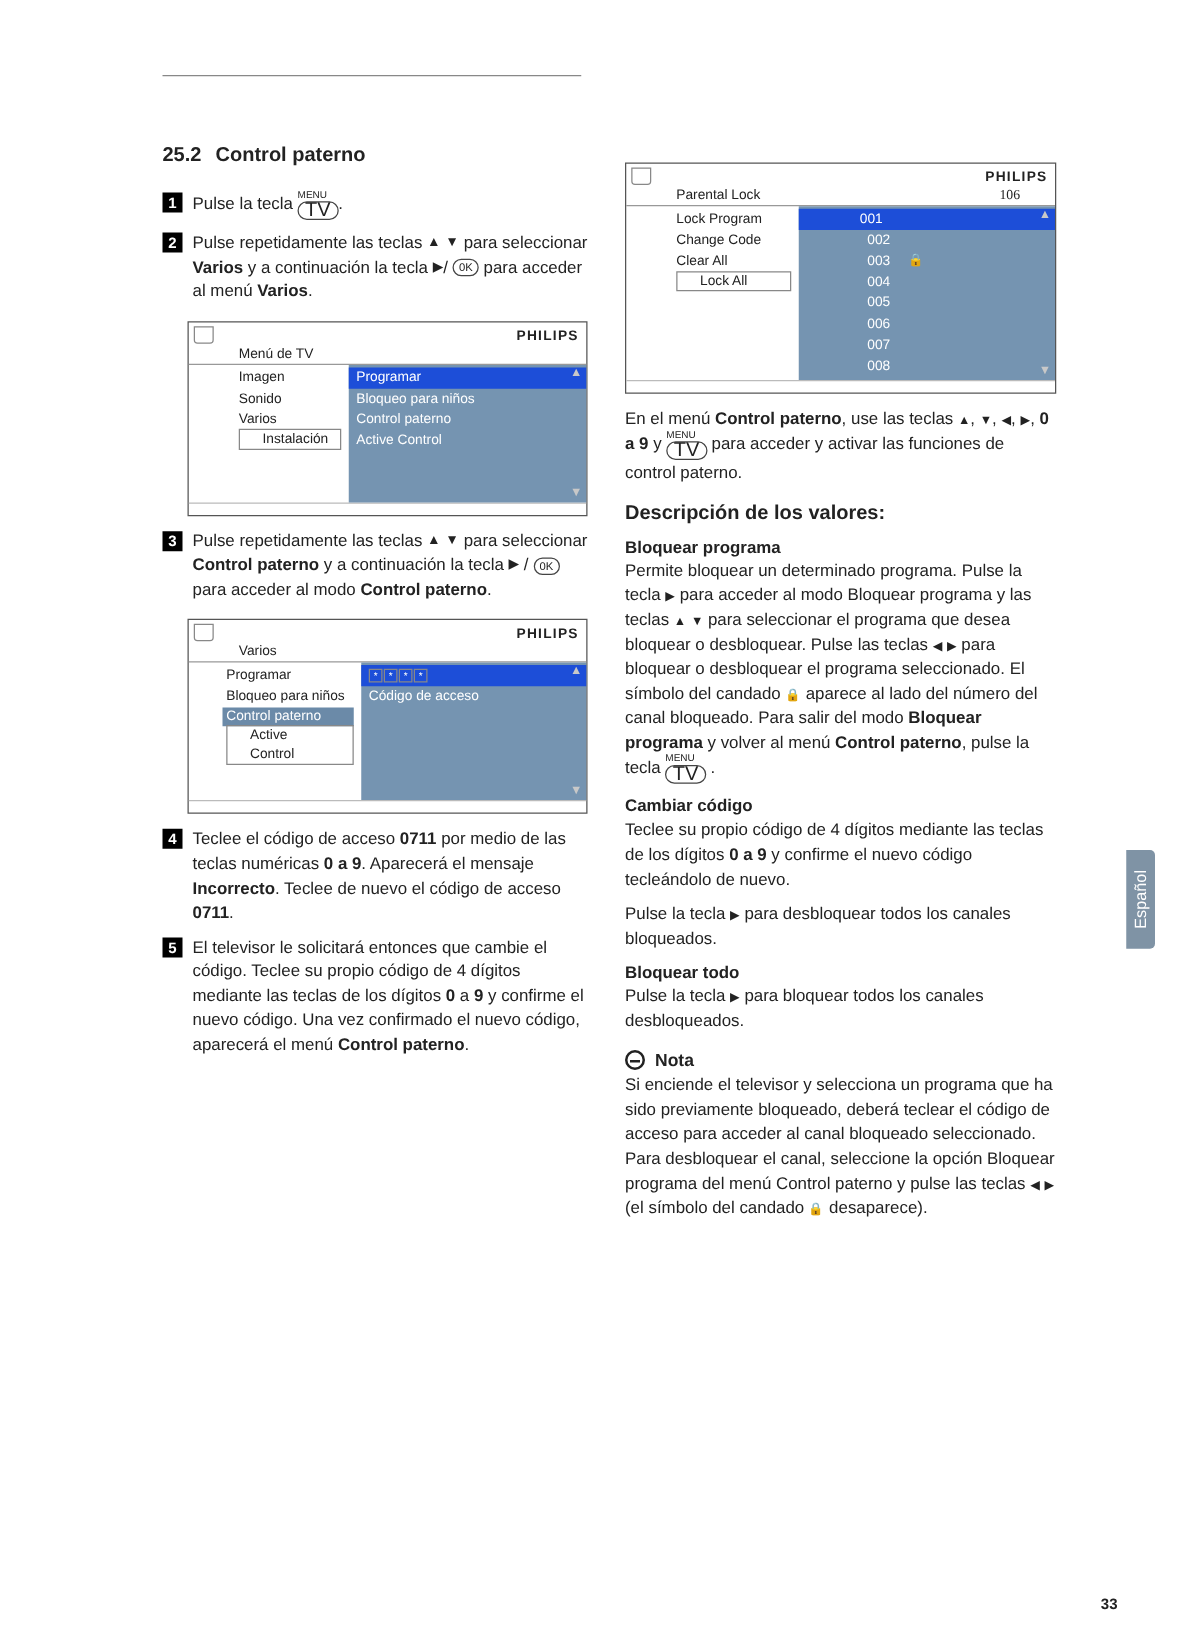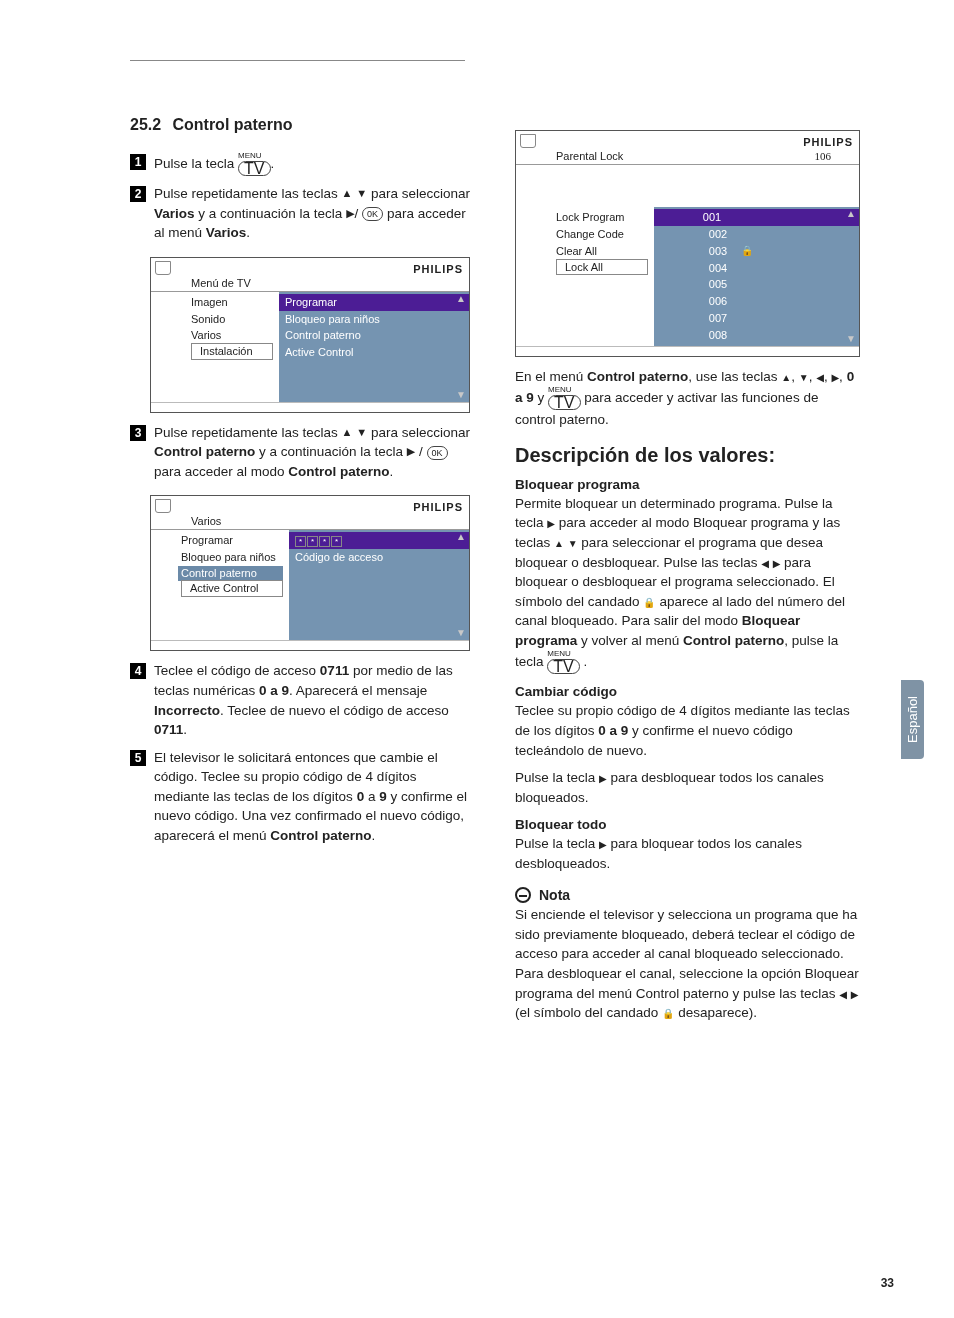--- a/index.html
+++ b/index.html
@@ -1,19 +1,19 @@
 <!DOCTYPE html>
 <html><head>
 <meta charset="utf-8">
 <style>
   * { box-sizing: border-box; margin: 0; padding: 0; }
   body { font-family: "Segoe UI", Arial, sans-serif; font-size: 14px; color: #222; background: #fff; }
   .page { width: 954px; height: 1318px; position: relative; padding: 60px 60px 40px 130px; }
   .hr-top { border-top: 1px solid #888; margin-bottom: 55px; width: 335px; }
-  .columns { display: flex; gap: 45px; }
+  .columns { display: flex; gap: 30px; }
   .col { width: 340px; }
   .col-right { width: 345px; }
   h2.section { font-size: 16px; font-weight: bold; margin-bottom: 18px; }
   h2.section .num { display:inline-block; width:38px; }
   p { line-height: 1.45; margin-bottom: 8px; font-size: 13.5px; }
   b { font-weight: bold; }
   .step { display:flex; align-items:flex-start; margin-top:8px; }
   .step-num { background:#000; color:#fff; font-weight:bold; font-size:12px; width:16px; height:16px; line-height:16px; text-align:center; margin-right:8px; margin-top:2px; flex-shrink:0; }
   .step-body { font-size:13.5px; line-height:1.45; flex:1; }
   .tv-btn { display:inline-block; border:1px solid #444; border-radius:10px; padding:0 5px; font-size:16px; line-height:13px; vertical-align:middle; position:relative; }
@@ -27,47 +27,47 @@
   .osd .titlebar { display:flex; align-items:flex-end; padding:3px 6px 2px 4px; }
   .osd .titlebar .tv-icon { width:16px; height:14px; border:1px solid #888; border-radius:0 0 3px 3px; position:relative; margin-right:8px; }
   .osd .titlebar .brand { margin-left:auto; font-weight:bold; font-size:11px; letter-spacing:1px; }
   .osd .subtitle { padding:0 0 2px 40px; font-size:11px; border-bottom:1px solid #999; }
   .osd .subtitle.twocol { display:flex; }
   .osd .subtitle.twocol .left { width:126px; }
   .osd .subtitle.twocol .right { flex:1; text-align:right; padding-right:28px;font-family:Liberation Serif, serif; }
   .osd-body { display:flex; min-height:110px; border-top:none; }
   .osd-left { width:128px; padding:2px 6px 2px 40px; }
   .osd-left .row { padding:1px 0; line-height:1.35; }
-  .osd-left .box { border:1px solid #888; padding:0 8px; margin-top:-1px; }
+  .osd-left .box { border:1px solid #888; padding:0 18px; margin-top:-1px; }
   .osd-left .sel { background:#6b8aa8; color:#fff; padding:0 3px; margin-left:-3px; }
   .osd-right { flex:1; background:#7594b1; color:#fff; position:relative; padding:2px 6px 2px 6px; }
   .osd-right .row { padding:1px 0; line-height:1.35; }
-  .osd-right .hi { background:#4c1d95; margin:0 -6px; padding:1px 6px; }
+  .osd-right .hi { background:#1d4ed8; margin:0 -6px; padding:1px 6px; }
   .scroll-up, .scroll-down { position:absolute; right:2px; width:12px; height:12px; text-align:center; font-size:10px; color:#c8c8c8; line-height:11px; }
   .scroll-up { top:1px; }
   .scroll-down { bottom:1px; }
   .osd-foot { height:10px; border-top:1px solid #bbb; }
   .lock-ico { font-size:10px; }
   .code-cells { display:inline-flex; gap:1px; vertical-align:middle; }
   .code-cells span { width:11px; height:11px; border:1px solid #888; font-size:8px; text-align:center; line-height:9px; }
   
-  h3.mid { font-size:20px; font-weight:bold; margin:14px 0 4px; }
+  h3.mid { font-size:16px; font-weight:bold; margin:14px 0 4px; }
   .sub-h { font-weight:bold; font-size:13.5px; margin-top:10px; margin-bottom:2px; }
   .note-h { font-weight:bold; font-size:14px; }
   .note-line { display:flex; align-items:center; gap:8px; margin-top:14px; margin-bottom:2px; }
   .note-ico { width:16px; height:16px; border:2px solid #222; border-radius:50%; position:relative; }
   .note-ico::after { content:""; position:absolute; left:2px; right:2px; top:6px; height:2px; background:#222; }
   
   .lang-tab { position:absolute; right:30px; top:680px; background:#7f93a5; color:#fff; padding:16px 4px; writing-mode:vertical-rl; transform:rotate(180deg); font-size:13px; border-radius:4px 0 0 4px; }
   .page-num { position:absolute; bottom:28px; right:60px; font-weight:bold; font-size:12px; }
   .osd-right .num-col { display:flex; }
   .osd-right .num-col .n { width:40px; text-align:center; }
   .osd-right .num-col .l { width:20px; text-align:center; }
   .osd-right.list .row { padding-left:38px; }
-  .osd-body.tall { min-height:132px;margin-top:42px; }
+  .osd-body.tall { min-height:132px; }
 </style>
 </head>
 <body>
 
 <div class="page">
   <div class="hr-top"></div>
 
   <div class="columns">
 
     <div class="col">

